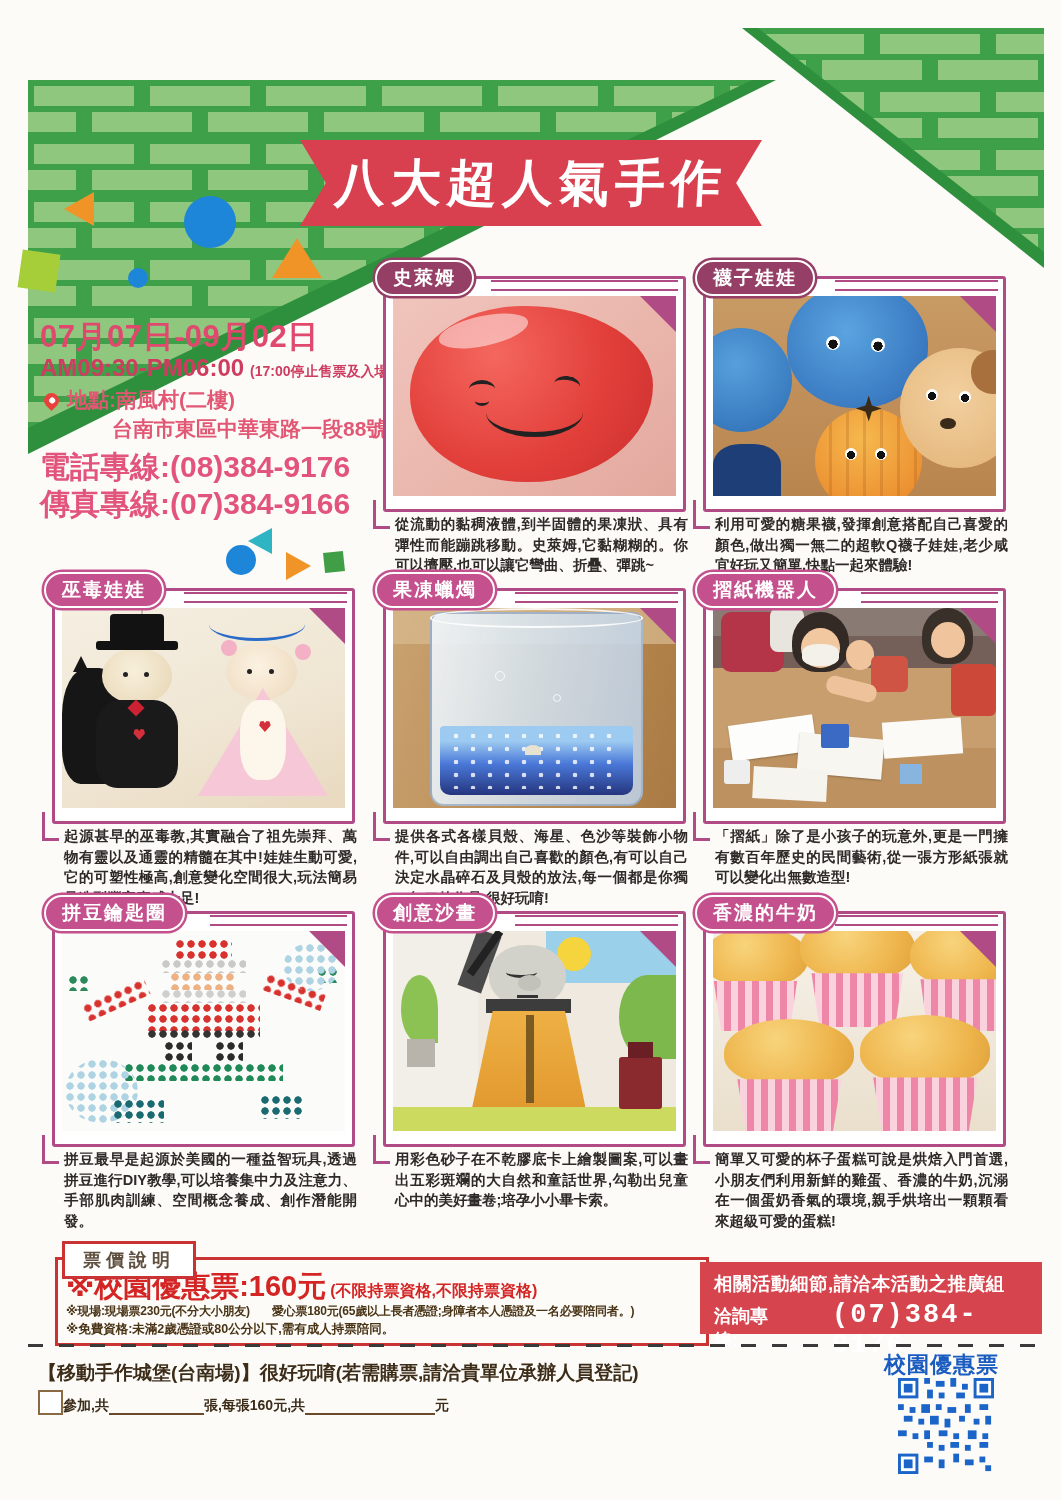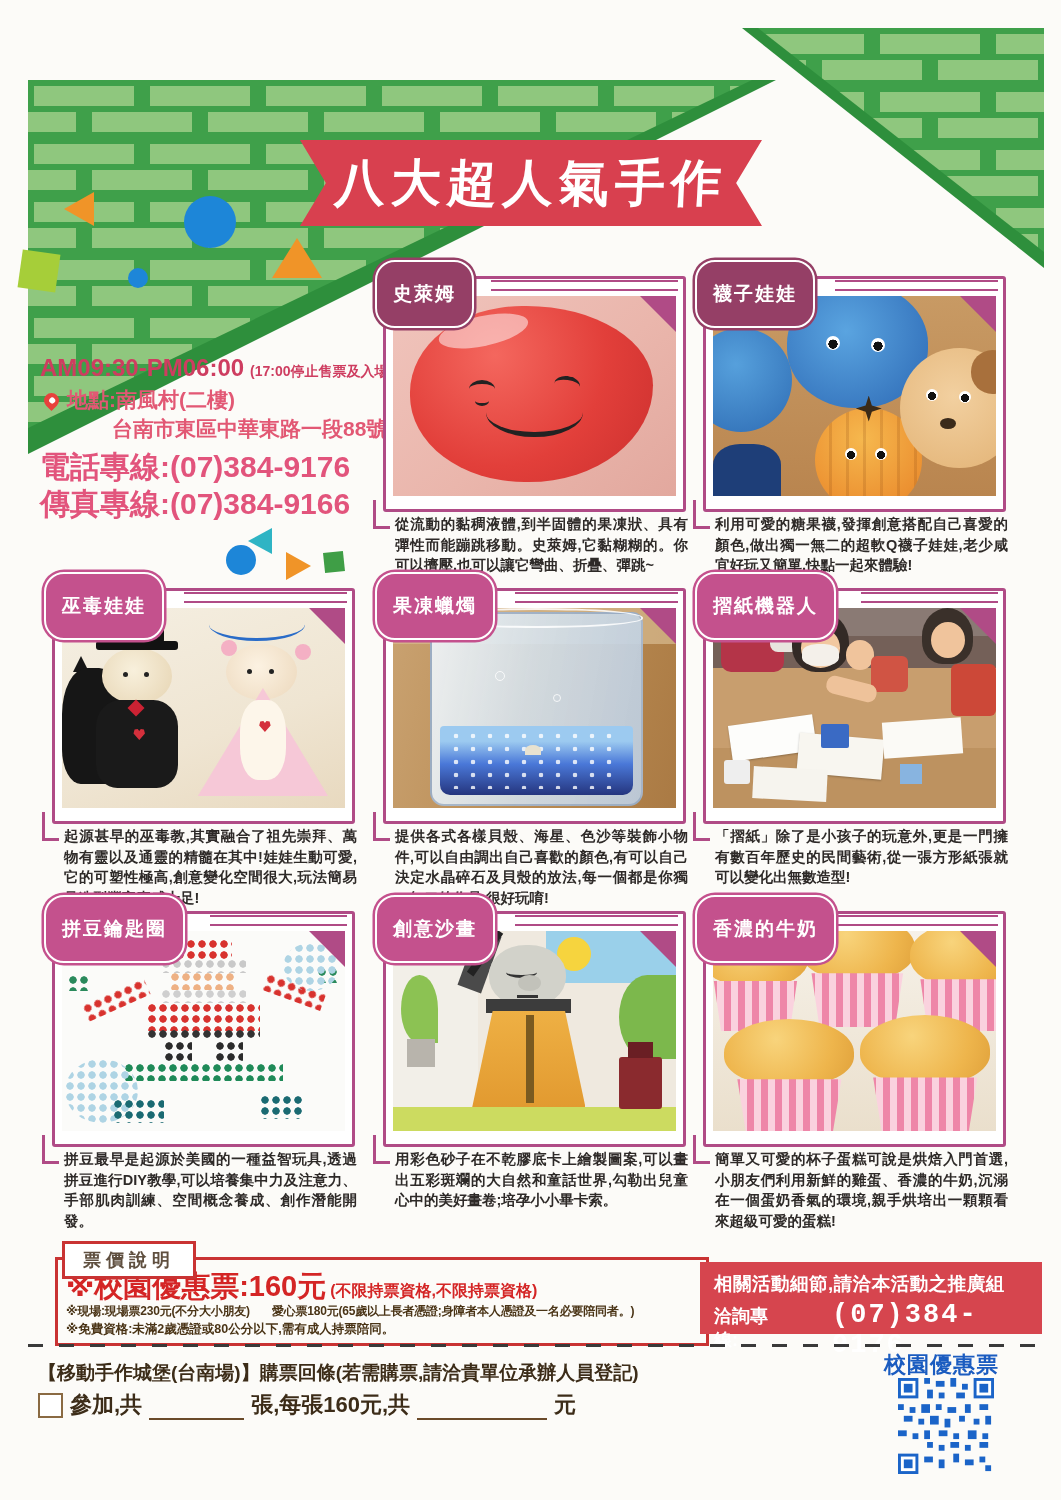--- a/index.html
+++ b/index.html
@@ -45,21 +45,21 @@
   .addr{left:112px;top:415px;}
   .phone{left:40px;top:447px;font-size:30px;font-weight:600;color:#e2547c;}
   .fax{left:40px;top:484px;font-size:30px;font-weight:600;color:#e2547c;}
 
   
   .card{position:absolute;width:303px;}
   .frame{position:absolute;left:0;right:0;top:16px;height:230px;border:3px solid var(--mag);border-radius:3px;background:#fff;}
   .dline{position:absolute;top:20px;right:8px;height:7px;border-top:2px solid var(--mag);border-bottom:2px solid var(--mag);z-index:2;}
   .n3 .dline{left:108px}.n4 .dline{left:132px}.n5 .dline{left:158px}
   .badge{position:absolute;left:-8px;top:0;z-index:3;background:var(--badge);color:#fff;font-weight:800;
-    font-size:19px;letter-spacing:2px;padding:19px 16px;border-radius:20px;border:2px solid #fff;
+    font-size:19px;letter-spacing:2px;padding:3px 16px;border-radius:20px;border:2px solid #fff;
     box-shadow:0 0 0 2.5px var(--badge);white-space:nowrap;}
   .photo{position:absolute;left:10px;right:10px;top:36px;height:200px;overflow:hidden;background:#ddd;z-index:1;}
   .corner{position:absolute;top:0;right:0;width:0;height:0;border-left:36px solid transparent;border-top:36px solid var(--mag);z-index:5;}
   .desc{position:absolute;left:12px;right:-2px;top:254px;margin:0;font-size:14.5px;font-weight:700;
     color:#2e2a28;line-height:1.42;text-align:justify;}
   .bracket{position:absolute;left:-10px;top:240px;width:14px;height:26px;border-left:3px solid var(--mag);border-bottom:3px solid var(--mag);}
 
   
   .ph-slime{background:linear-gradient(140deg,#f0c4bc,#eab6ac 55%,#e2a89e);}
   .ph-sock{background:linear-gradient(#c89a64,#b9854f);}
@@ -93,21 +93,21 @@
   .contact-box{left:700px;top:1262px;width:342px;height:72px;background:#d6454e;color:#fff;padding:9px 14px;box-sizing:border-box;}
   .contact-title{font-size:18.5px;font-weight:800;letter-spacing:.5px;}
   .contact-row{display:flex;align-items:baseline;gap:8px;margin-top:4px;}
   .contact-label{font-size:18px;font-weight:800;}
   .contact-phone{font-size:27px;font-weight:800;letter-spacing:2px;font-family:"Liberation Mono","DejaVu Sans Mono",monospace;margin-left:40px;}
   .dashes{left:28px;top:1344px;width:1012px;height:3px;
     background:repeating-linear-gradient(90deg,#3a3a3a 0 15px,transparent 15px 31px);}
 
   
   .form-title{left:38px;top:1360px;font-size:19px;font-weight:800;color:#3c2c18;}
-  .form-line{position:absolute;display:flex;align-items:flex-end;gap:7px;font-weight:800;color:#3c2c18;font-size:22px;}
+  .form-line{position:absolute;display:flex;align-items:flex-end;font-weight:800;color:#3c2c18;font-size:14px;}
   .cbx{width:21px;height:21px;border:2.5px solid #8a6a42;background:#fff;align-self:center;}
   .blank{display:inline-block;border-bottom:2.5px solid #6a4a2a;height:20px;}
   .qr-label{left:884px;top:1350px;font-size:22px;font-weight:800;color:#1b5cc0;letter-spacing:1px;}
   .qr{left:898px;top:1378px;}
 </style>
 </head>
 <body>
 
 <div class="page">
 
@@ -147,30 +147,31 @@
   <div class="ab tri-up" style="left:272px;top:238px;"></div>
   <div class="ab tri-cyan" style="left:248px;top:528px;"></div>
   <div class="ab circle" style="left:226px;top:545px;width:30px;height:30px;background:#1d86d8;"></div>
   <div class="ab tri-right" style="left:286px;top:552px;"></div>
   <div class="ab" style="left:324px;top:552px;width:20px;height:20px;background:#3f9e46;transform:rotate(-6deg);"></div>
 
   <div class="ab ribbon">
     <span>八大超人氣手作</span>
   </div>
 
+  <div class="ab date">07月07日-09月02日</div>
   <div class="ab timeline">
     <span class="time-main">AM09:30-PM06:00</span>
     <span class="time-note">(17:00停止售票及入場)</span>
   </div>
   <div class="ab locrow">
     <span class="pin"></span>
     <span class="loc-text">地點:南風村(二樓)</span>
   </div>
   <div class="ab addr">台南市東區中華東路一段88號2樓</div>
-  <div class="ab phone">電話專線:(07)384-9176</div>
+  <div class="ab phone">電話專線:(08)384-9176</div>
   <div class="ab fax">傳真專線:(07)384-9166</div>
 
   <div class="card n3" style="left:383px;top:260px;--badge:#953f66;">
     <div class="frame"></div>
     <div class="dline"></div>
     <div class="badge">史萊姆</div>
     <div class="photo ph-slime">
       <div class="ab" style="left:6%;top:5%;width:86%;height:88%;background:radial-gradient(circle at 35% 28%,#f4675e,#e23f3a 55%,#cb2f2e);border-radius:47% 53% 52% 48%/50% 46% 56% 50%;"></div>
       <div class="ab" style="left:16%;top:10%;width:32%;height:15%;background:rgba(255,255,255,.5);border-radius:50%;transform:rotate(-12deg);"></div>
       <div class="ab" style="left:27%;top:42%;width:26px;height:14px;border-top:4.5px solid #222;border-radius:50%;"></div>
@@ -397,21 +398,21 @@
   <div class="ab contact-box">
     <div class="contact-title">相關活動細節,請洽本活動之推廣組</div>
     <div class="contact-row">
       <span class="contact-label">洽詢專線:</span>
       <span class="contact-phone">(07)384-9176</span>
     </div>
   </div>
 
   <div class="ab dashes"></div>
 
-  <div class="ab form-title">【移動手作城堡(台南場)】購票回條(若需購票,請洽貴單位承辦人員登記)</div>
+  <div class="ab form-title">【移動手作城堡(台南場)】很好玩唷(若需購票,請洽貴單位承辦人員登記)</div>
 
   <div class="form-line" style="left:38px;top:1390px;">
     <span class="cbx"></span>
     <span>參加,共</span>
     <span class="blank" style="width:95px;"></span>
     <span>張,每張160元,共</span>
     <span class="blank" style="width:130px;"></span>
     <span>元</span>
   </div>
 

